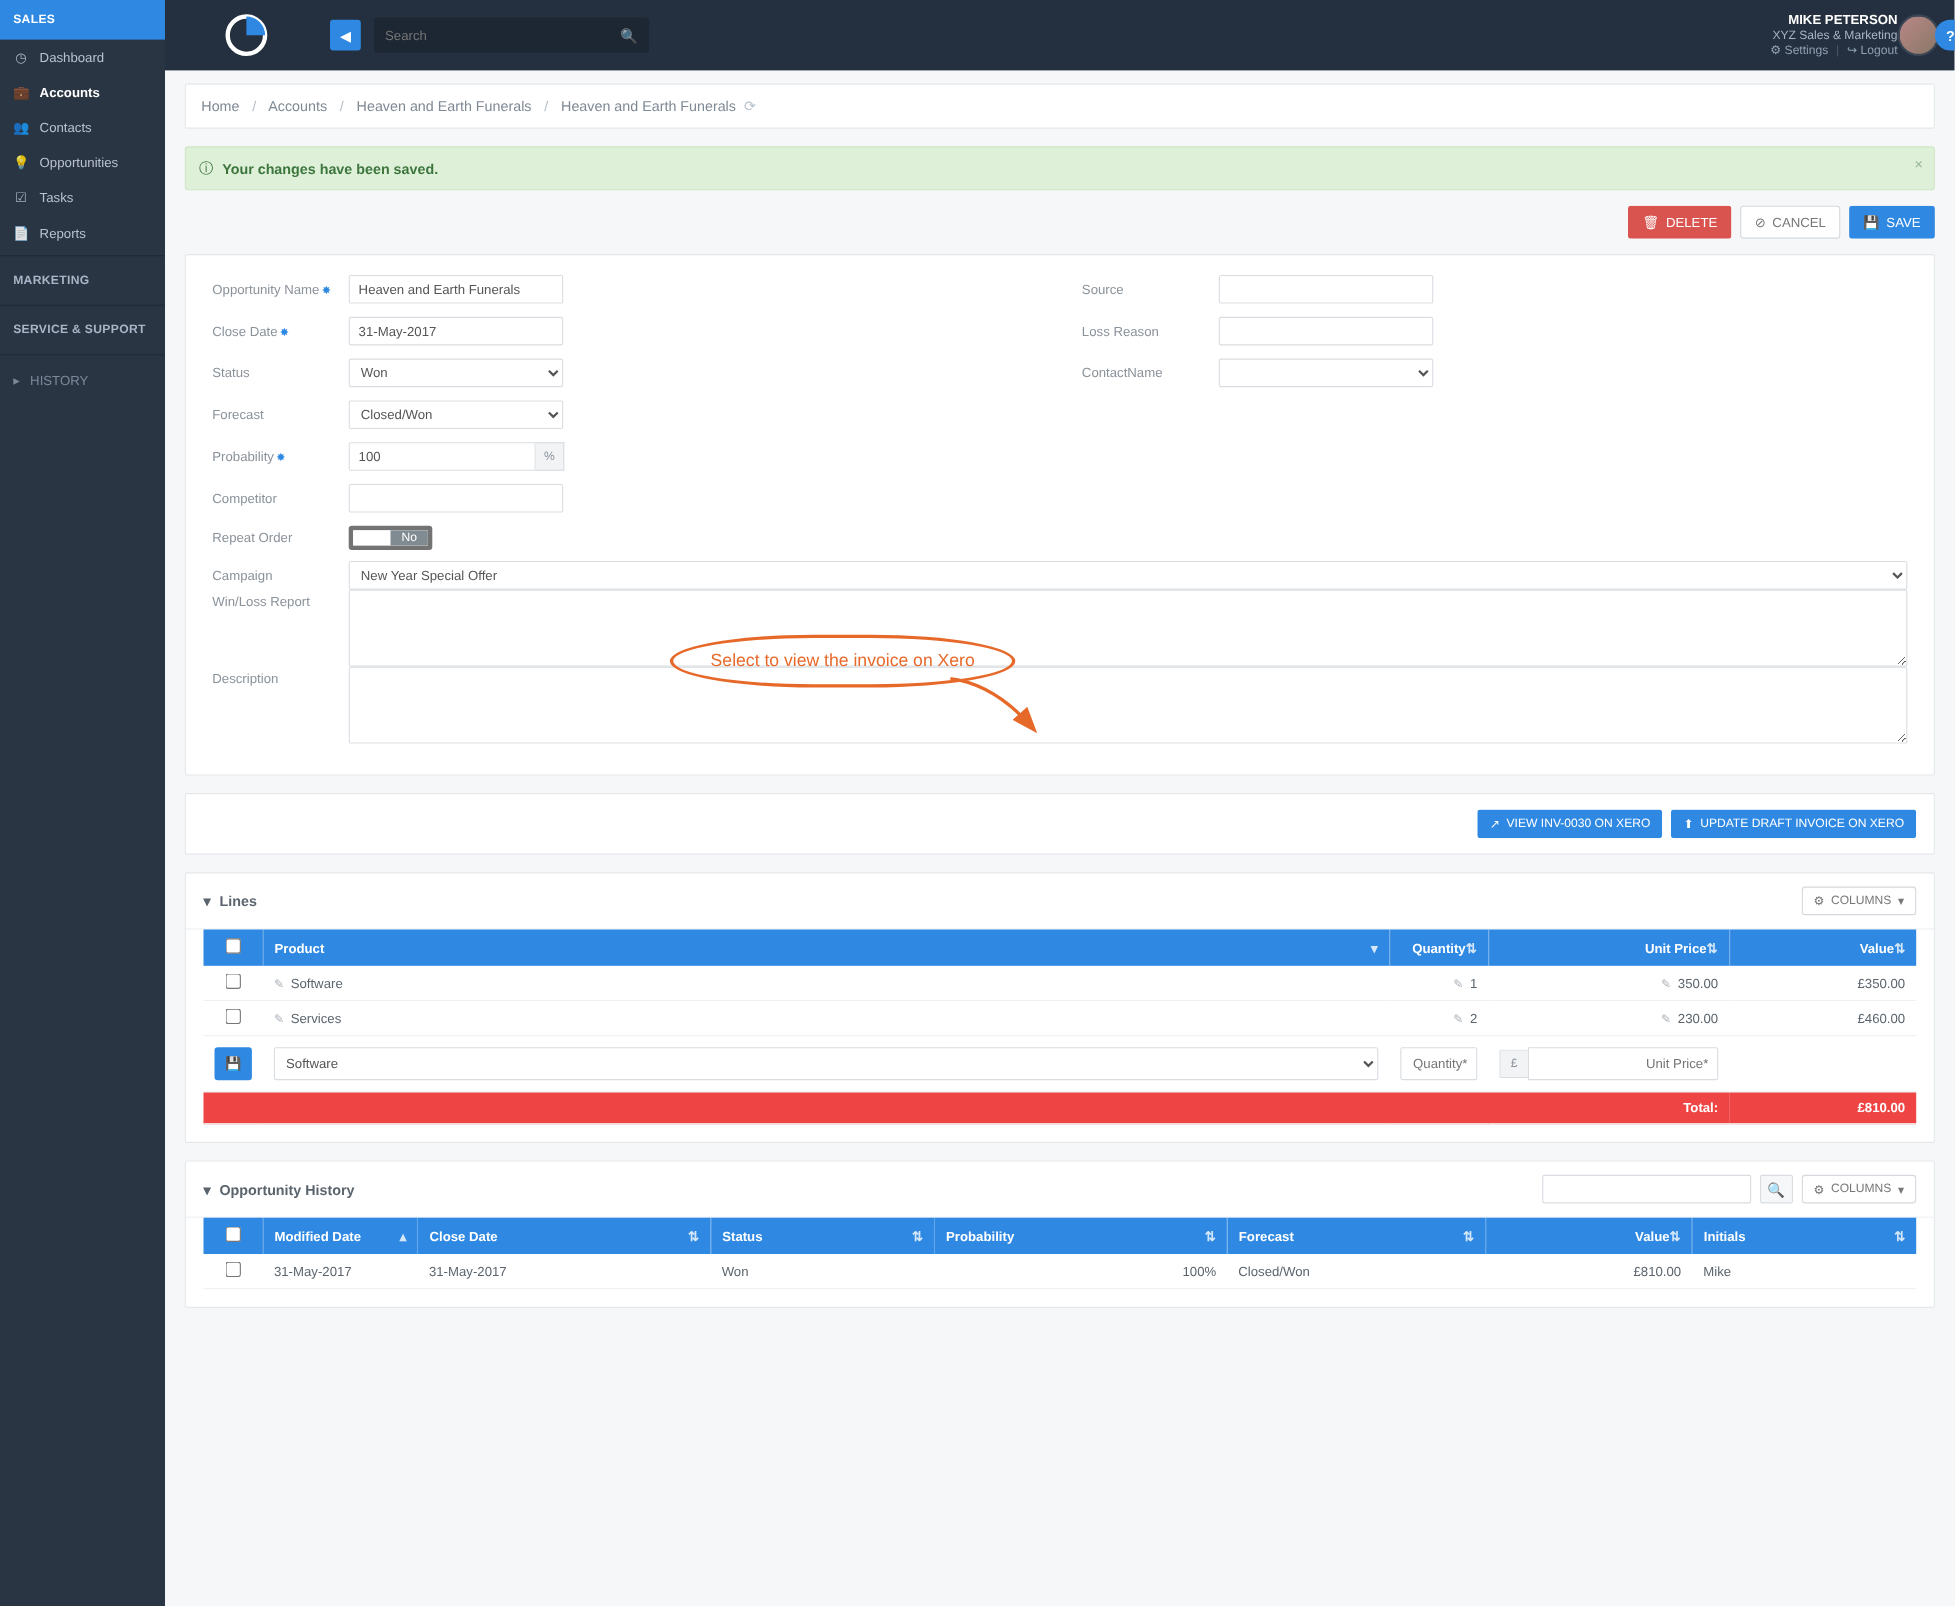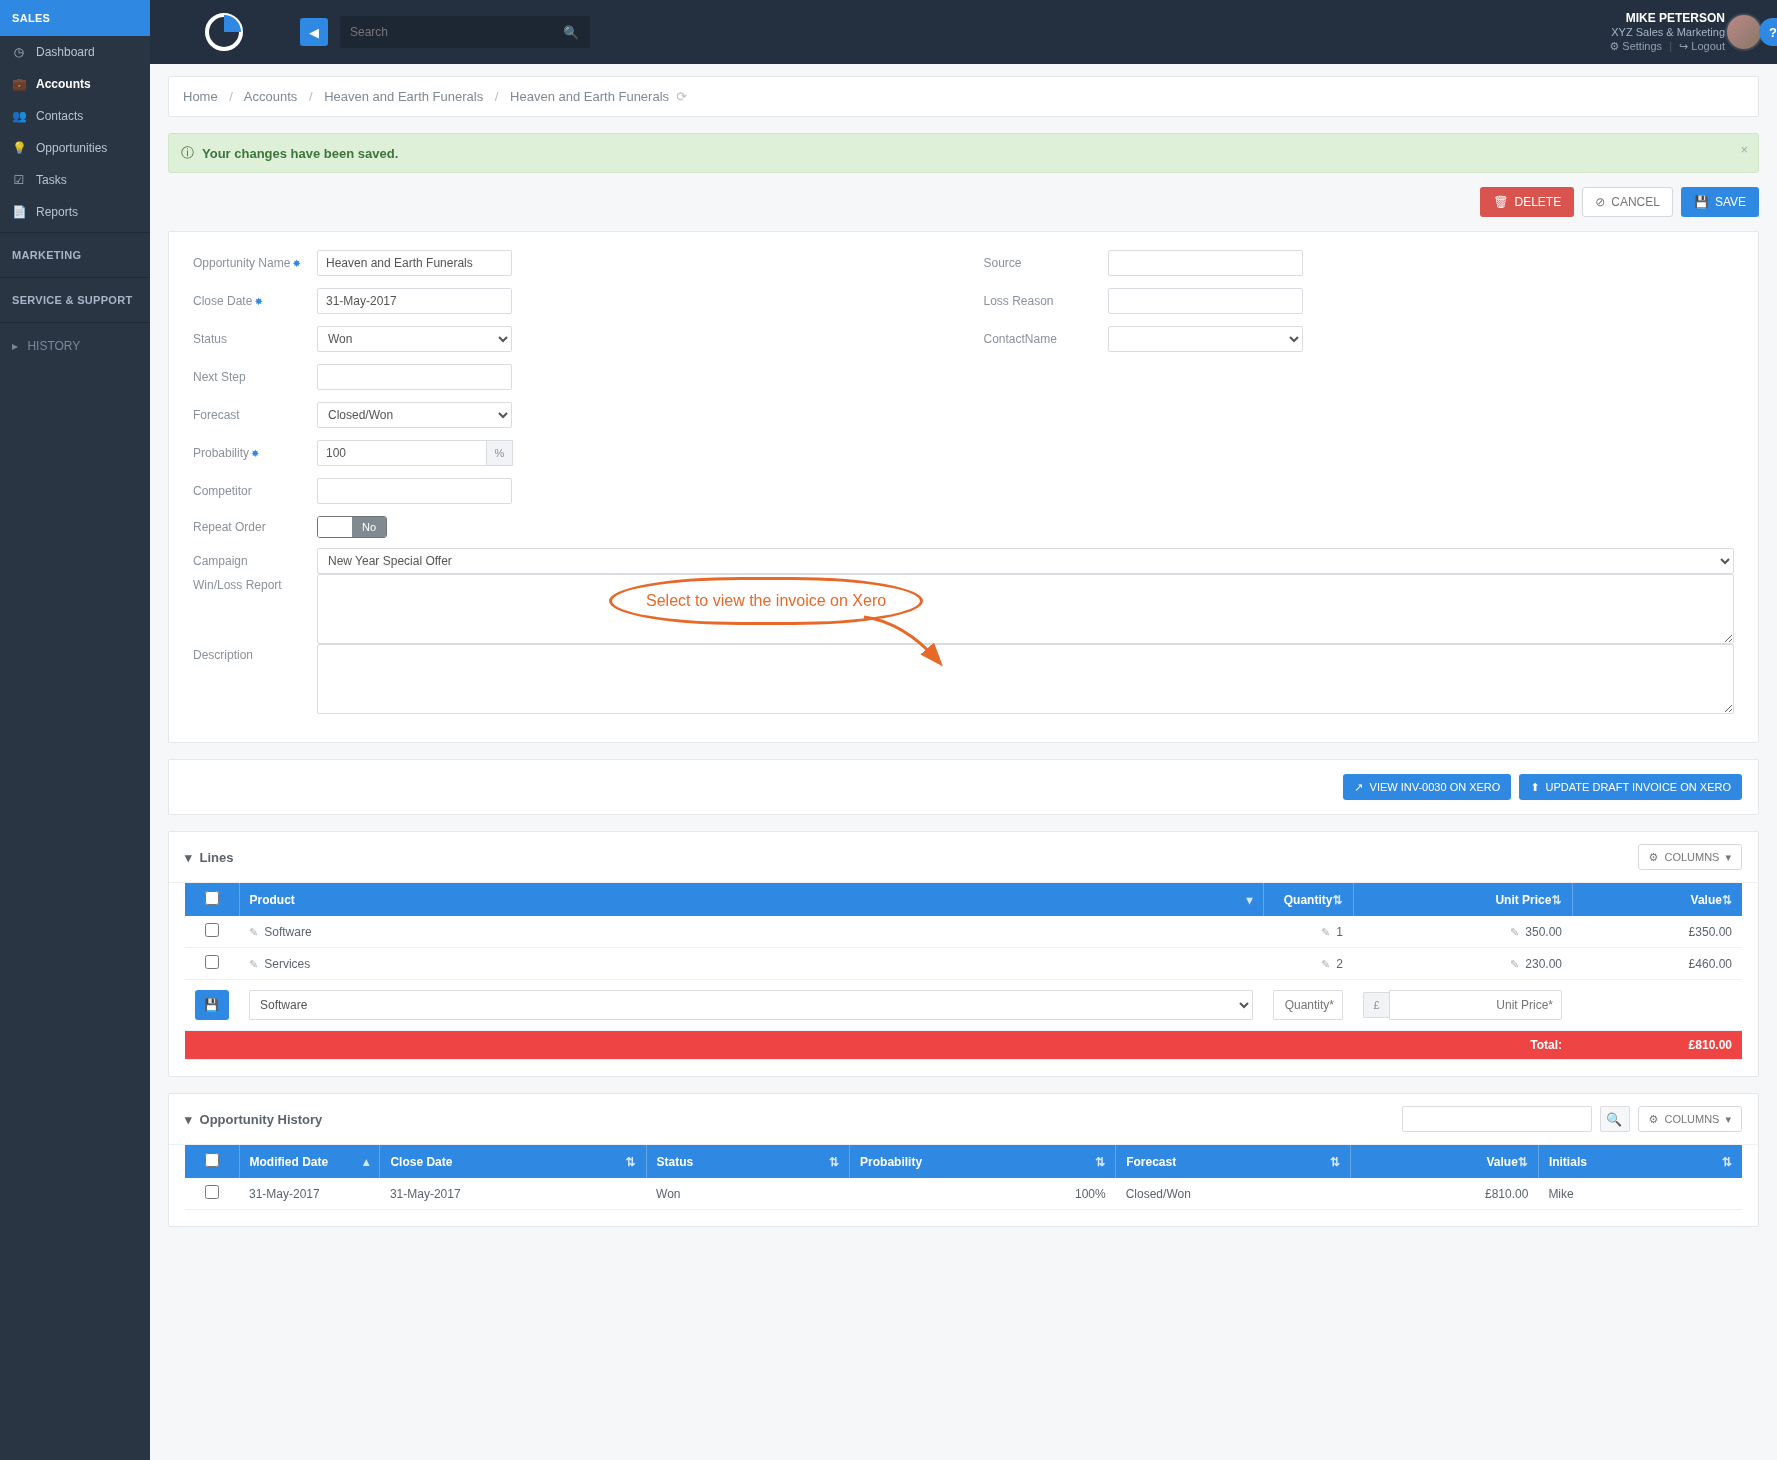--- a/index.html
+++ b/index.html
@@ -59,21 +59,21 @@
 .frow .lbl { width: 110px; color: #8a929a; font-size: 12px; }
 .frow .req { color: #2f89e3; font-size: 10px; margin-left: 2px; }
 .inp, .sel, .ta { border: 1px solid #d9dde1; border-radius: 2px; background: #fff; color: #555; font-size: 12px; }
 .inp { height: 26px; padding: 0 8px; width: 195px; }
 .sel { height: 26px; padding: 0 6px; width: 195px; }
 .sel.wide { width: 100%; }
 .ta { width: 100%; min-height: 70px; padding: 6px 8px; resize: vertical; }
 .addon { display: flex; align-items: center; }
 .addon .inp { width: 170px; border-top-right-radius: 0; border-bottom-right-radius: 0; }
 .addon .suffix { height: 26px; border: 1px solid #d9dde1; border-left: 0; background: #f2f3f5; width: 26px; display: flex; align-items: center; justify-content: center; font-size: 11px; color: #8a929a; }
-.toggle { display: inline-flex; border: 1px solid #737373; border-radius: 3px; overflow: hidden; height: 22px; justify-content: flex-end; }
+.toggle { display: inline-flex; border: 4px solid #737373; border-radius: 3px; overflow: hidden; height: 22px; justify-content: flex-end; }
 .toggle .blank { width: 34px; background: #fff; }
 .toggle .no { width: 34px; background: #7f8a91; color: #fff; display: flex; align-items: center; justify-content: center; font-size: 11px; }
 .frow.full { grid-column: 1 / -1; }
 .frow.textarea .lbl { align-self: flex-start; padding-top: 4px; }
 
 
 .xerobar { padding: 14px 16px; display: flex; justify-content: flex-end; gap: 8px; }
 
 
 .section-hdr { display: flex; align-items: center; justify-content: space-between; padding: 12px 16px; border-bottom: 1px solid #eef0f2; }
@@ -225,24 +225,20 @@
                 <div class="lbl"><span>Opportunity Name</span><span class="req">✸</span></div>
                 <input class="inp" value="Heaven and Earth Funerals" style="">
               </div>
               <div class="frow">
                 <div class="lbl"><span>Close Date</span><span class="req">✸</span></div>
                 <input class="inp" value="31-May-2017" style="">
               </div>
               <div class="frow">
                 <div class="lbl">Status</div>
                 <select class="sel"><option>Won</option></select>
-              </div>
-              <div class="frow">
-                <div class="lbl">Next Step</div>
-                <input class="inp" value="" style="">
               </div>
               <div class="frow">
                 <div class="lbl">Forecast</div>
                 <select class="sel"><option>Closed/Won</option></select>
               </div>
               <div class="frow">
                 <div class="lbl"><span>Probability</span><span class="req">✸</span></div>
                 <div class="addon">
                   <input class="inp" value="100" style="">
                   <div class="suffix">%</div>

